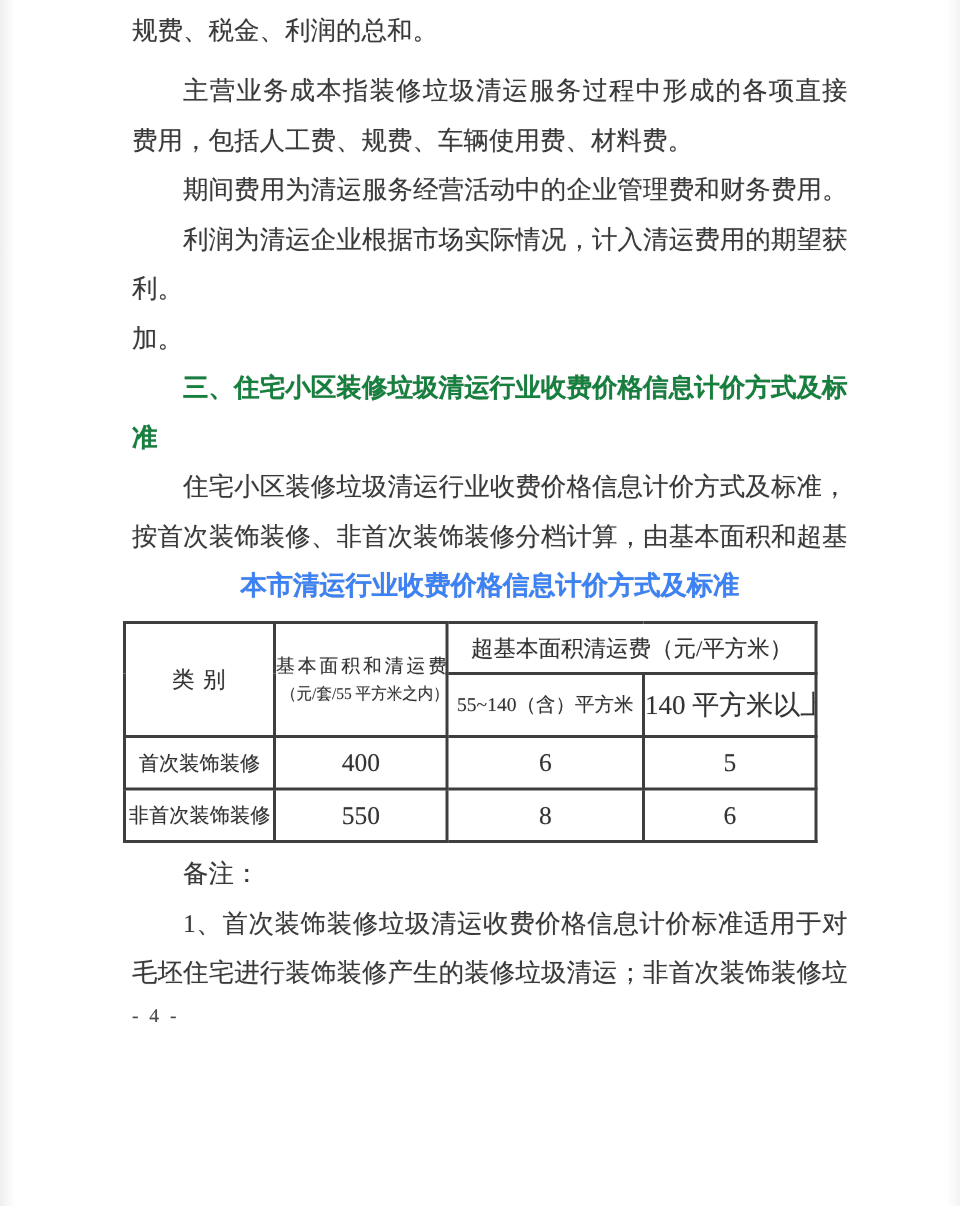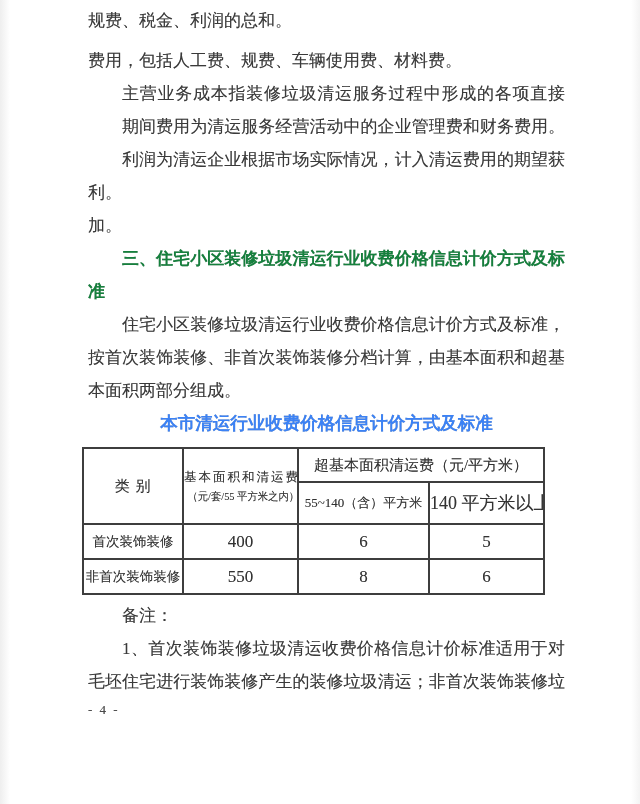--- a/index.html
+++ b/index.html
@@ -85,31 +85,30 @@
     letter-spacing: 2px;
   }
 </style>
 </head>
 <body>
 
 <div class="page">
   <div class="content">
 
     <div class="line gap-after">规费、税金、利润的总和。</div>
+    <div class="line indent fill">主营业务成本指装修垃圾清运服务过程中形成的各项直接</div>
     <div class="line">费用，包括人工费、规费、车辆使用费、材料费。</div>
-    <div class="line indent fill">主营业务成本指装修垃圾清运服务过程中形成的各项直接</div>
     <div class="line indent fill">期间费用为清运服务经营活动中的企业管理费和财务费用。</div>
     <div class="line indent fill">利润为清运企业根据市场实际情况，计入清运费用的期望获</div>
     <div class="line">利。</div>
     <div class="line">加。</div>
     <div class="line indent fill bold">三、住宅小区装修垃圾清运行业收费价格信息计价方式及标</div>
     <div class="line bold">准</div>
     <div class="line indent fill">住宅小区装修垃圾清运行业收费价格信息计价方式及标准，</div>
     <div class="line fill">按首次装饰装修、非首次装饰装修分档计算，由基本面积和超基</div>
-    <div class="line">本面积两部分组成。</div>
 
     <div class="table-caption">本市清运行业收费价格信息计价方式及标准</div>
 
     <table class="fee-table">
       <colgroup>
         <col class="col-cat">
           <col class="col-basic">
           <col class="col-over1">
           <col class="col-over2">
       </colgroup>

